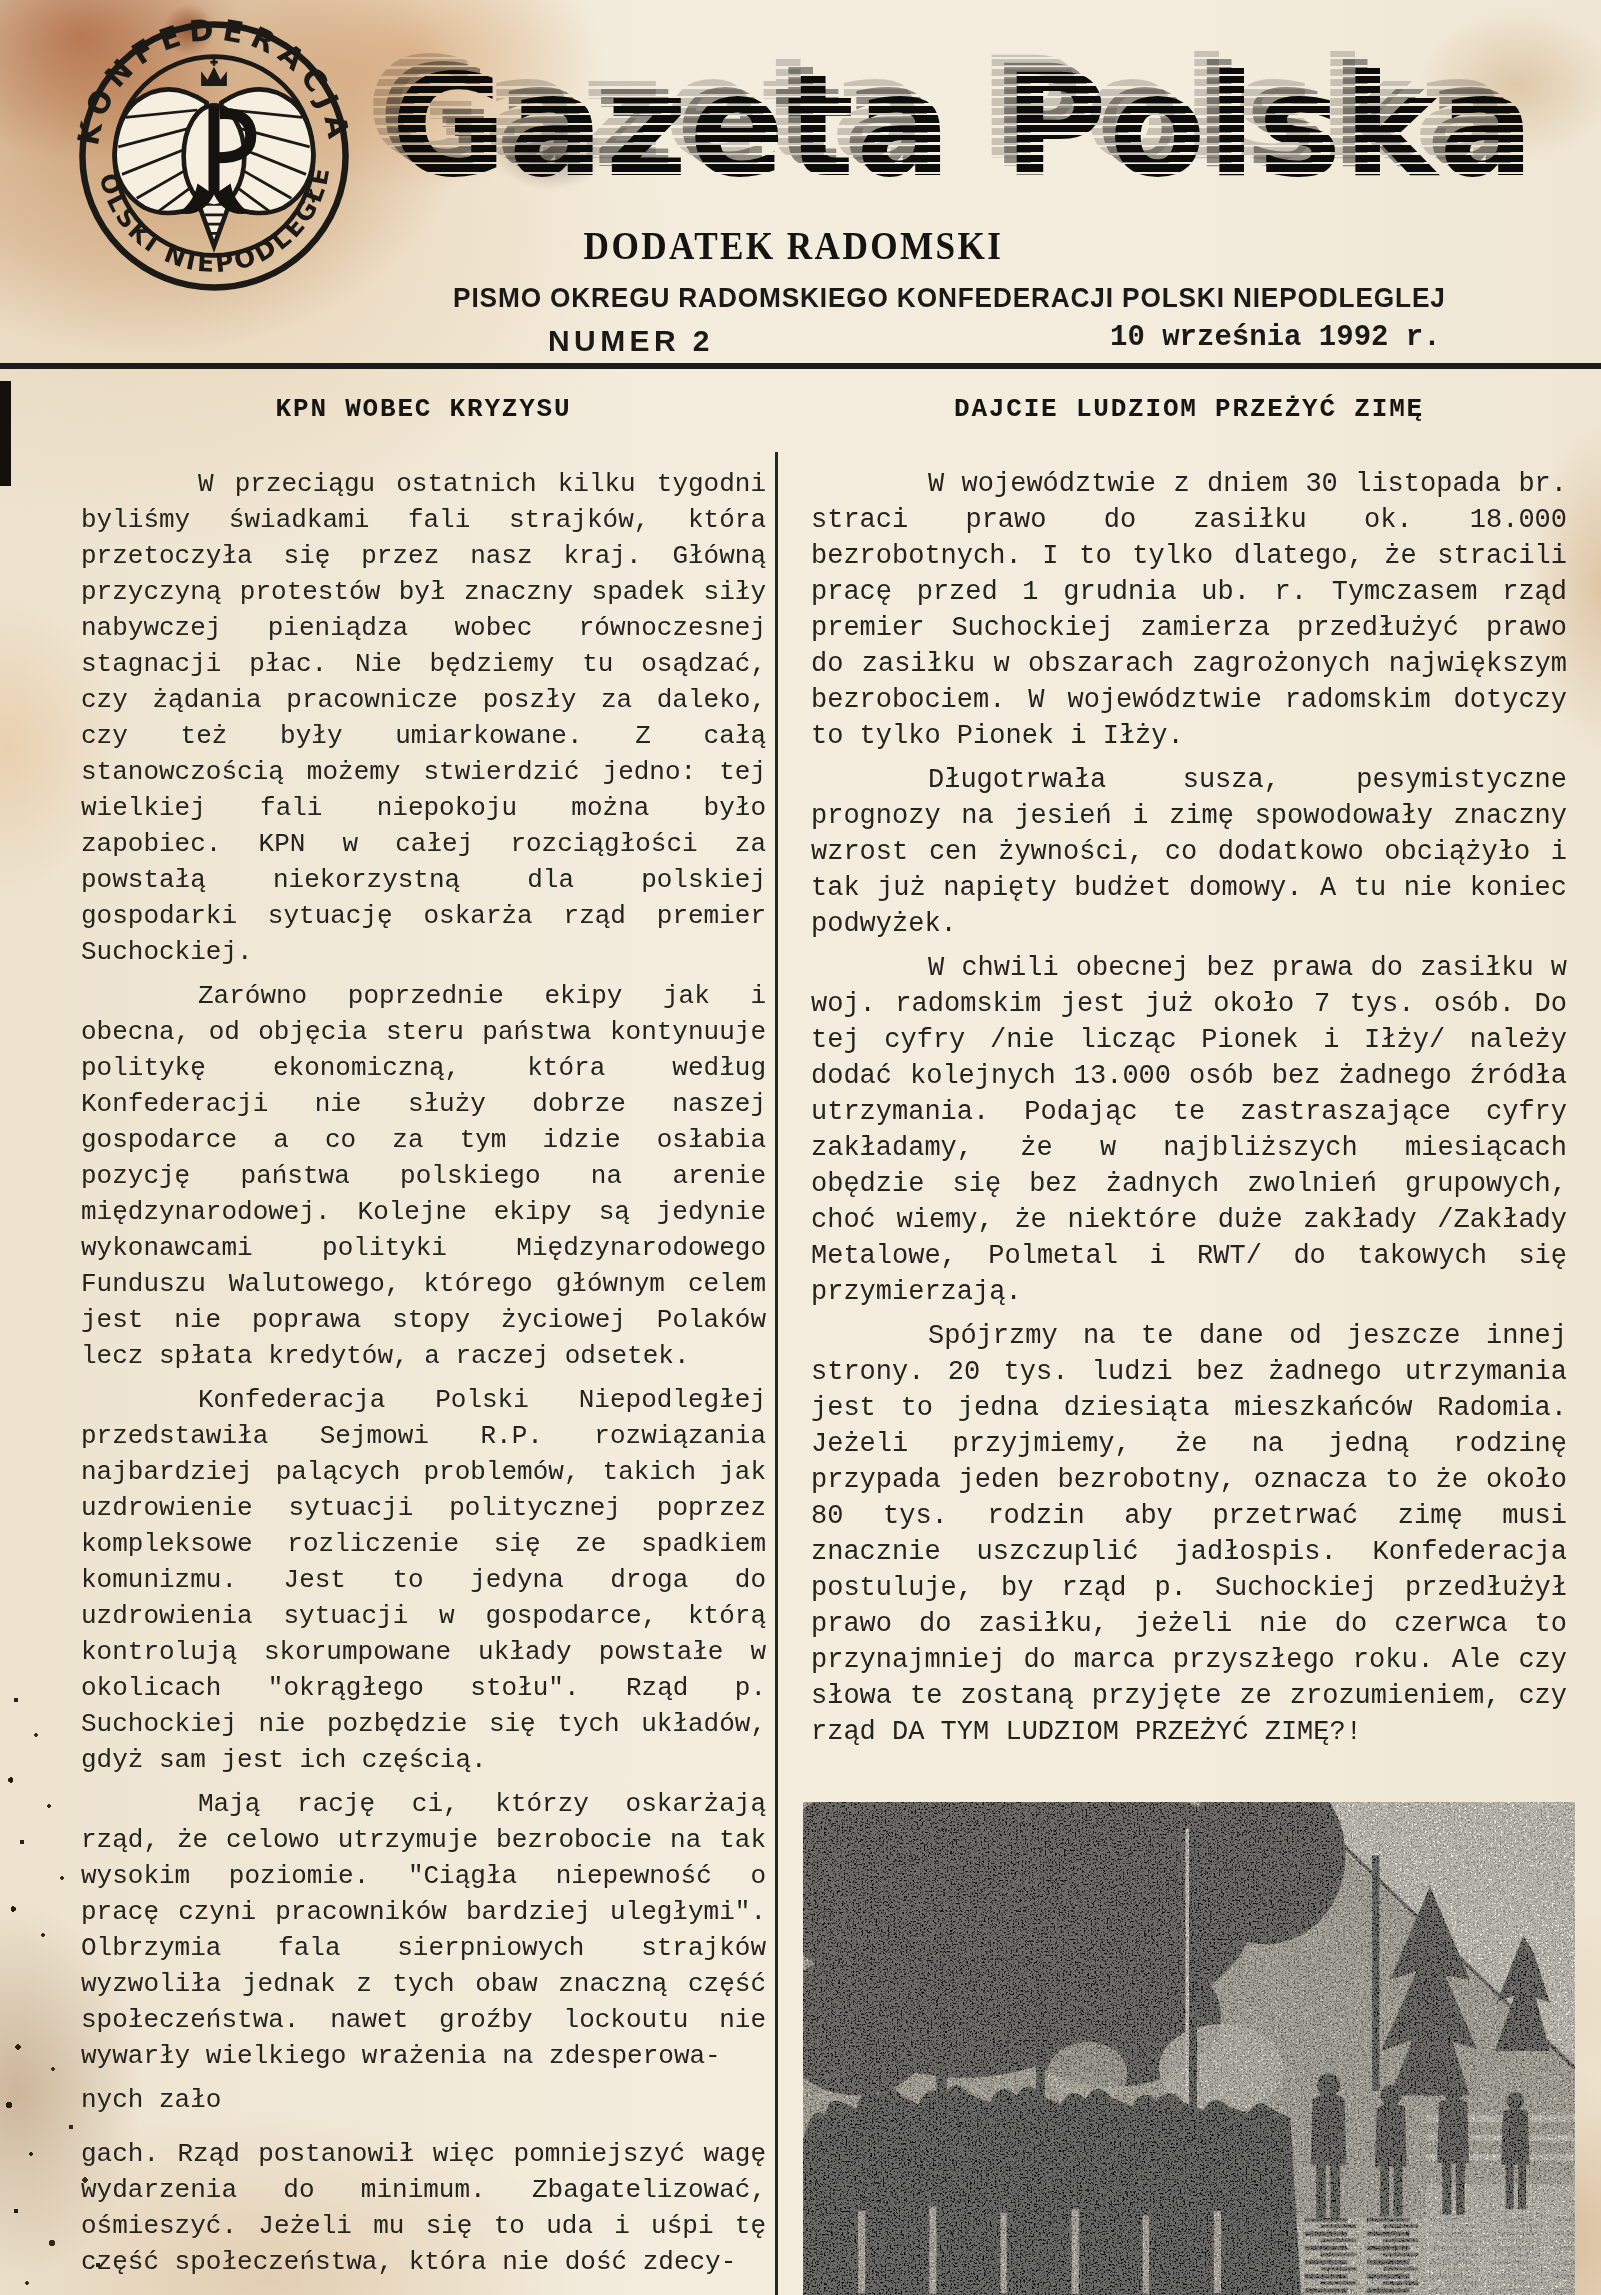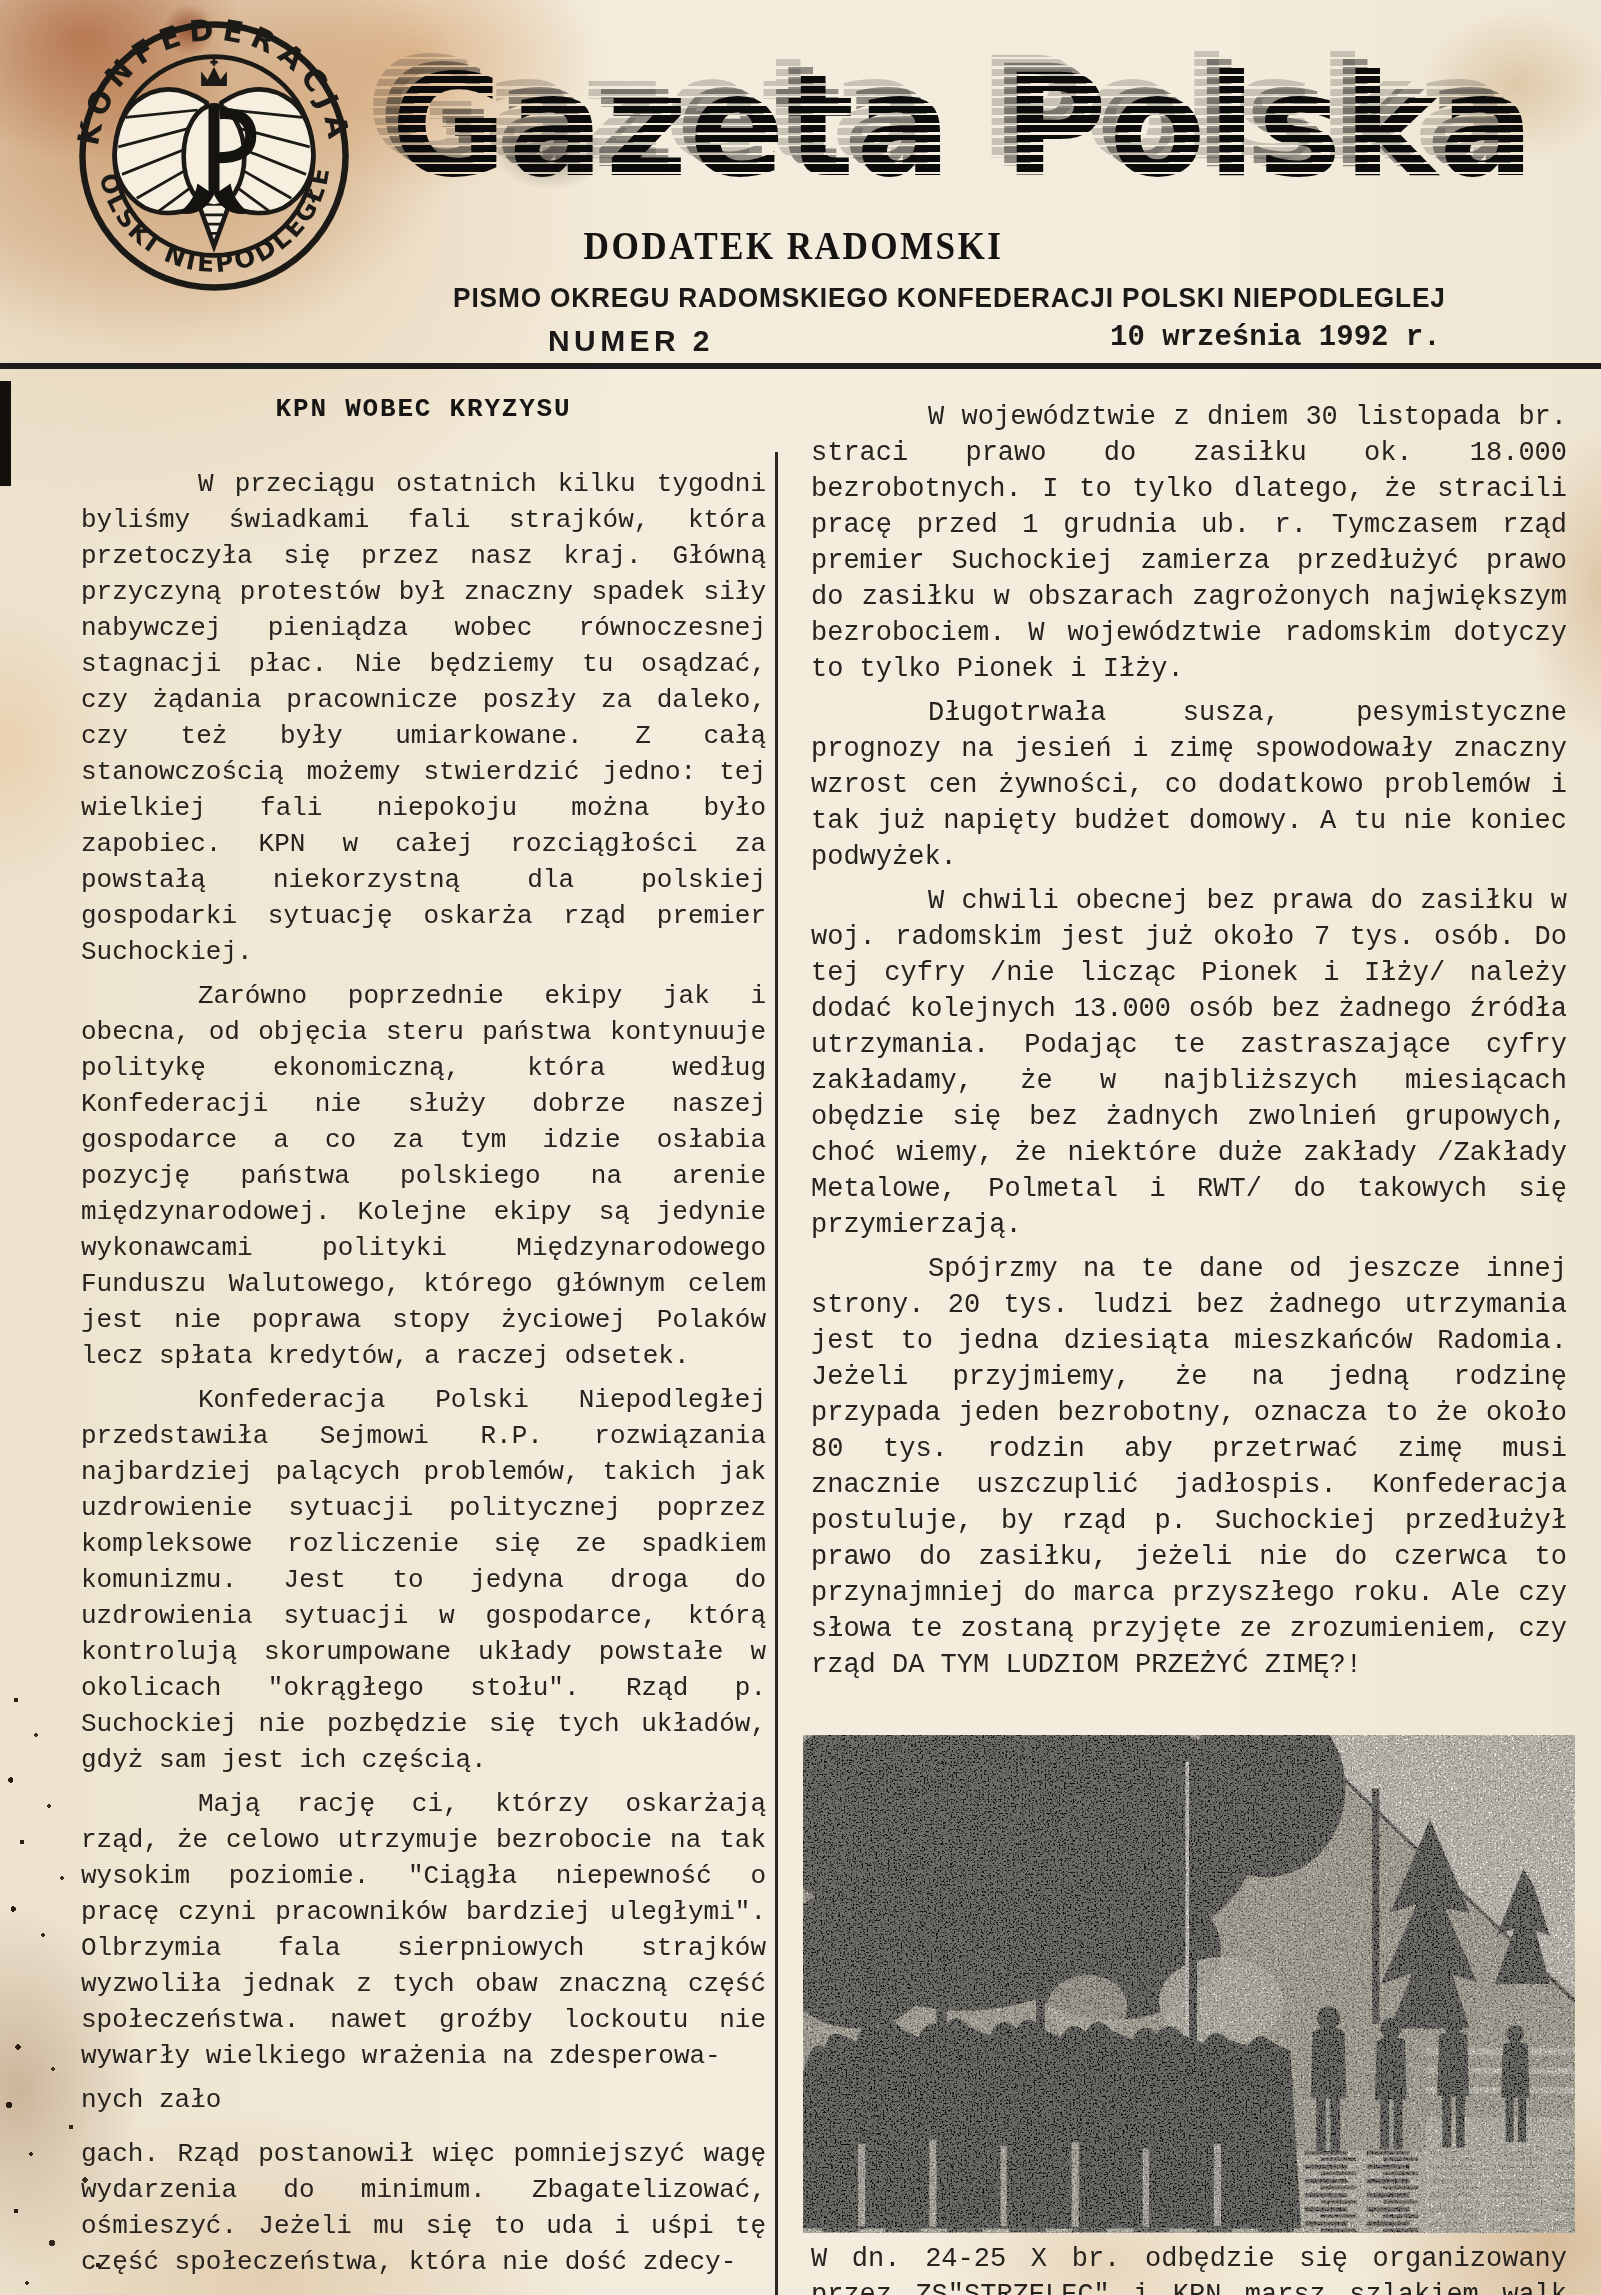--- a/index.html
+++ b/index.html
@@ -159,22 +159,23 @@
     <p class="indent">Zarówno poprzednie ekipy jak i obecna, od objęcia steru państwa kontynuuje politykę ekonomiczną, która według Konfederacji nie służy dobrze naszej gospodarce a co za tym idzie osłabia pozycję państwa polskiego na arenie międzynarodowej. Kolejne ekipy są jedynie wykonawcami polityki Międzynarodowego Funduszu Walutowego, którego głównym celem jest nie poprawa stopy życiowej Polaków lecz spłata kredytów, a raczej odsetek.</p>
     <p class="indent">Konfederacja Polski Niepodległej przedstawiła Sejmowi R.P. rozwiązania najbardziej palących problemów, takich jak uzdrowienie sytuacji politycznej poprzez kompleksowe rozliczenie się ze spadkiem komunizmu. Jest to jedyna droga do uzdrowienia sytuacji w gospodarce, którą kontrolują skorumpowane układy powstałe w okolicach "okrągłego stołu". Rząd p. Suchockiej nie pozbędzie się tych układów, gdyż sam jest ich częścią.</p>
     <p class="indent">Mają rację ci, którzy oskarżają rząd, że celowo utrzymuje bezrobocie na tak wysokim poziomie. "Ciągła niepewność o pracę czyni pracowników bardziej uległymi". Olbrzymia fala sierpniowych strajków wyzwoliła jednak z tych obaw znaczną część społeczeństwa. nawet groźby lockoutu nie wywarły wielkiego wrażenia na zdesperowa-</p>
     <p>nych zało</p>
     <p class="gap-before">gach. Rząd postanowił więc pomniejszyć wagę wydarzenia do minimum. Zbagatelizować, ośmieszyć. Jeżeli mu się to uda i uśpi tę część społeczeństwa, która nie dość zdecy-</p>
   </div>
 
   <div class="divider"></div>
 
   <div class="col col-right">
+    <h2 class="article-title">DAJCIE LUDZIOM PRZEŻYĆ ZIMĘ</h2>
     <p class="indent">W województwie z dniem 30 listopada br. straci prawo do zasiłku ok. 18.000 bezrobotnych. I to tylko dlatego, że stracili pracę przed 1 grudnia ub. r. Tymczasem rząd premier Suchockiej zamierza przedłużyć prawo do zasiłku w obszarach zagrożonych największym bezrobociem. W województwie radomskim dotyczy to tylko Pionek i Iłży.</p>
-    <p class="indent">Długotrwała susza, pesymistyczne prognozy na jesień i zimę spowodowały znaczny wzrost cen żywności, co dodatkowo problemów i tak już napięty budżet domowy. A tu nie koniec podwyżek.</p>
+    <p class="indent">Długotrwała susza, pesymistyczne prognozy na jesień i zimę spowodowały znaczny wzrost cen żywności, co dodatkowo obciążyło i tak już napięty budżet domowy. A tu nie koniec podwyżek.</p>
     <p class="indent">W chwili obecnej bez prawa do zasiłku w woj. radomskim jest już około 7 tys. osób. Do tej cyfry /nie licząc Pionek i Iłży/ należy dodać kolejnych 13.000 osób bez żadnego źródła utrzymania. Podając te zastraszające cyfry zakładamy, że w najbliższych miesiącach obędzie się bez żadnych zwolnień grupowych, choć wiemy, że niektóre duże zakłady /Zakłady Metalowe, Polmetal i RWT/ do takowych się przymierzają.</p>
     <p class="indent">Spójrzmy na te dane od jeszcze innej strony. 20 tys. ludzi bez żadnego utrzymania jest to jedna dziesiąta mieszkańców Radomia. Jeżeli przyjmiemy, że na jedną rodzinę przypada jeden bezrobotny, oznacza to że około 80 tys. rodzin aby przetrwać zimę musi znacznie uszczuplić jadłospis. Konfederacja postuluje, by rząd p. Suchockiej przedłużył prawo do zasiłku, jeżeli nie do czerwca to przynajmniej do marca przyszłego roku. Ale czy słowa te zostaną przyjęte ze zrozumieniem, czy rząd DA TYM LUDZIOM PRZEŻYĆ ZIMĘ?!</p>
 
     <div class="photo-wrap">
       <svg viewBox="0 0 868 560" width="772" height="498">
         <defs>
           <filter id="noiseBlack" x="0" y="0" width="100%" height="100%">
             <feTurbulence type="fractalNoise" baseFrequency="0.45" numOctaves="2" seed="3"></feTurbulence>
             <feColorMatrix type="matrix" values="0 0 0 0 0  0 0 0 0 0  0 0 0 0 0  3 3 3 0 -3.1"></feColorMatrix>
           </filter>

